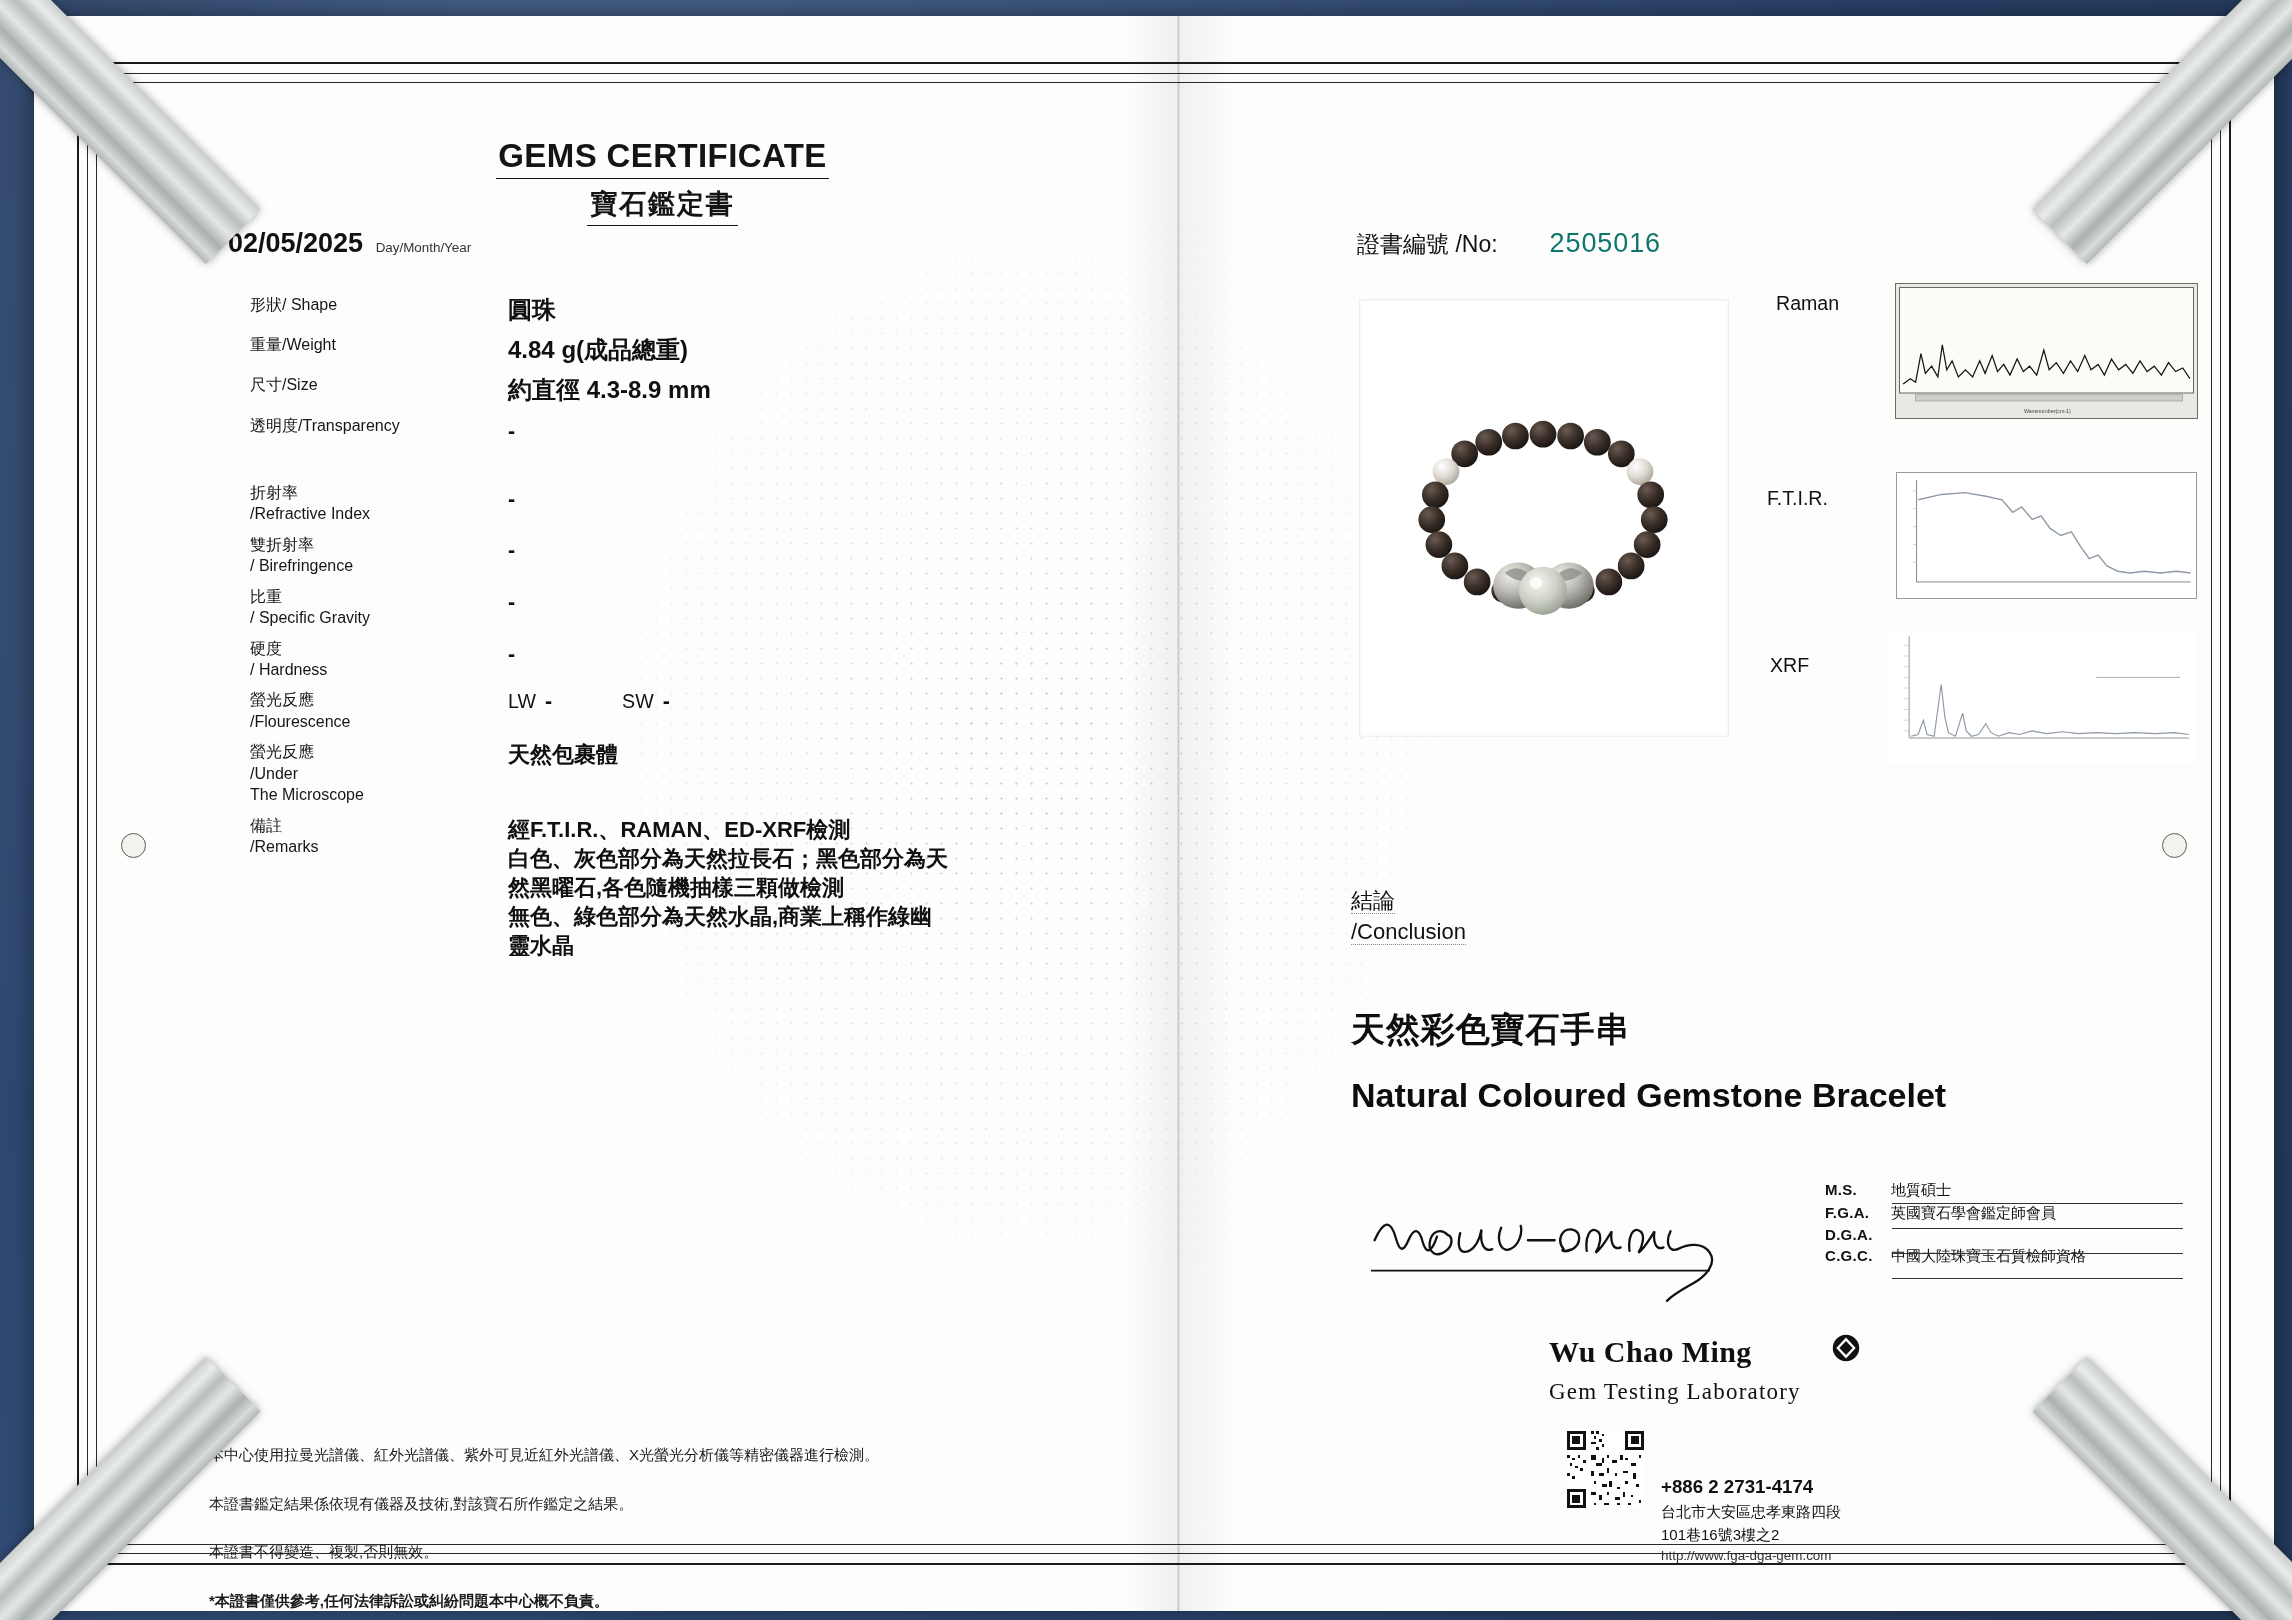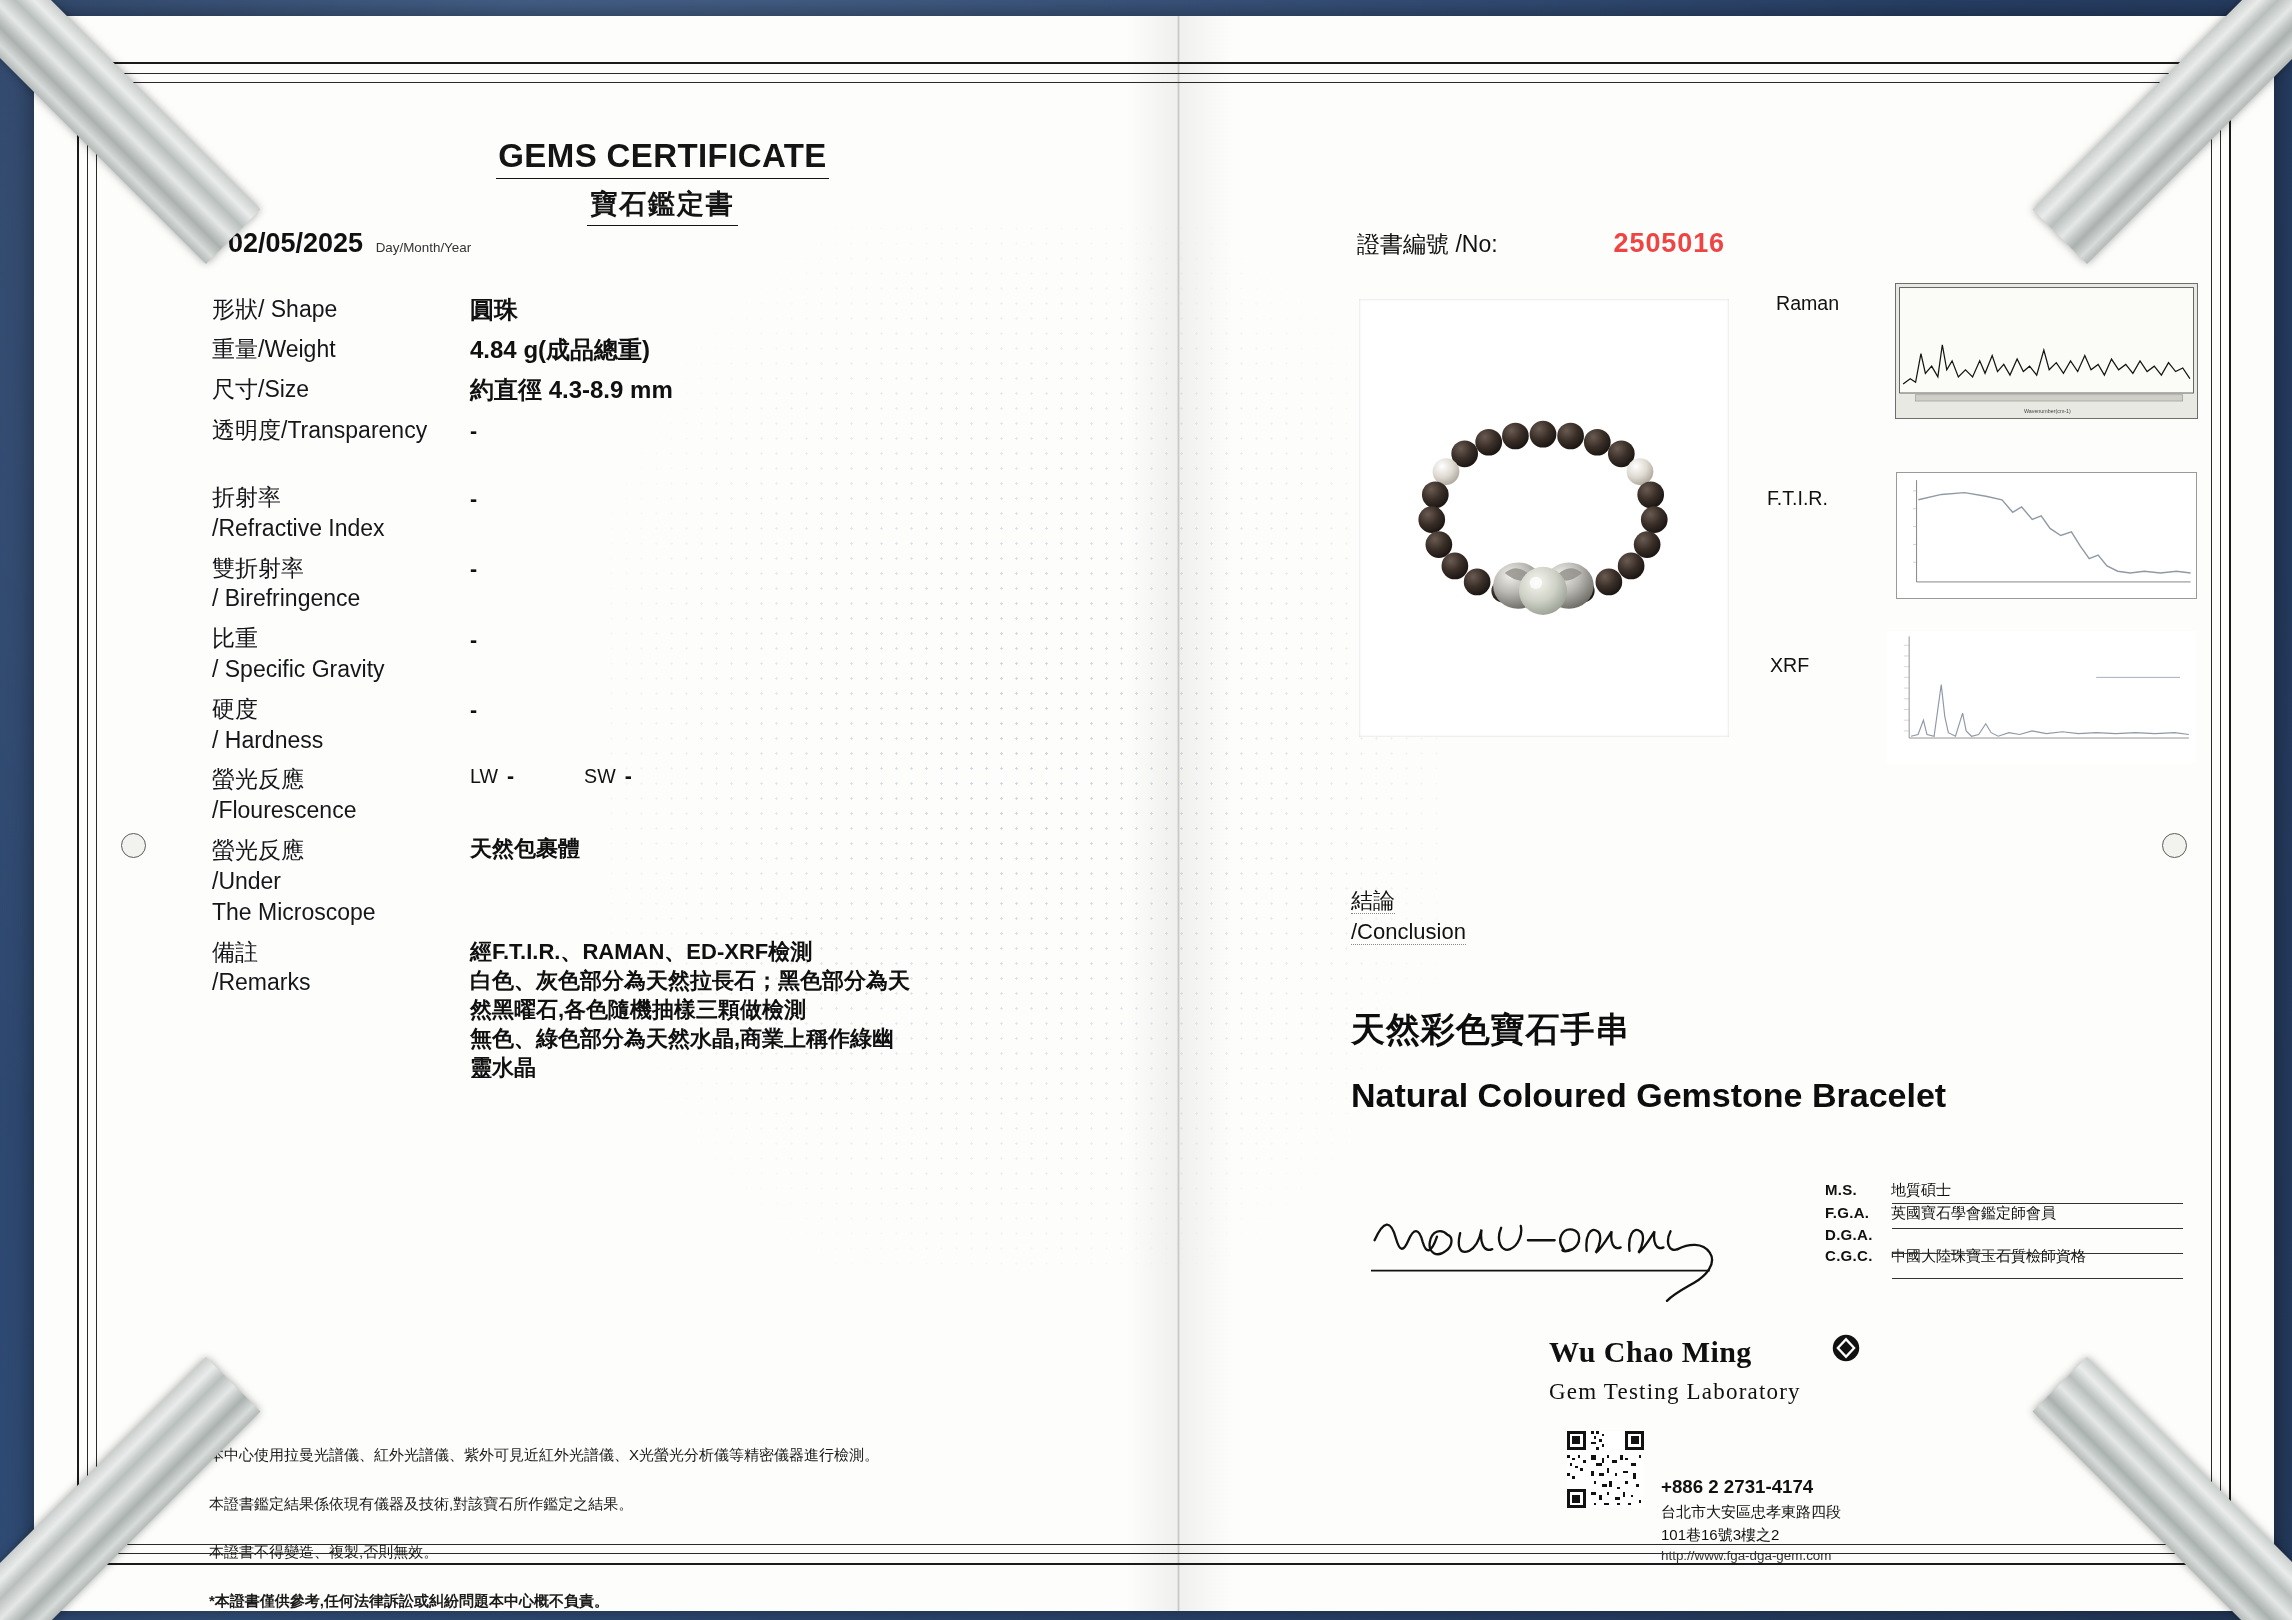--- a/index.html
+++ b/index.html
@@ -165,46 +165,47 @@
     left: 1323px;
     top: 212px;
     display: flex;
     align-items: baseline;
   }
   .certno-lbl {
     font-size: 23px;
     color: #111;
   }
   .certno-val {
-    margin-left: 116px;
+    margin-left: 52px;
     font-size: 27px;
-    font-weight: bold;
-    color: #ef4444;
+    font-weight: normal;
+    color: #0f766e;
     letter-spacing: 0.9px;
   }
 
   
   .fields {
     position: absolute;
     left: 178px;
     top: 278px;
     width: 945px;
   }
   .field {
     position: relative;
     display: flex;
     align-items: flex-start;
     margin-bottom: 9px;
   }
   .f-label {
     width: 258px;
     flex: 0 0 258px;
-    font-size: 23px;
+    font-size: 16px;
     line-height: 1.34;
     color: #15161a;
+    margin-left: 38px;
   }
   .f-label .l2 { display: block; }
   .f-value {
     font-size: 24px;
     font-weight: bold;
     color: #101010;
     line-height: 1.3;
     white-space: pre-line;
   }
   .f-value.dash {

